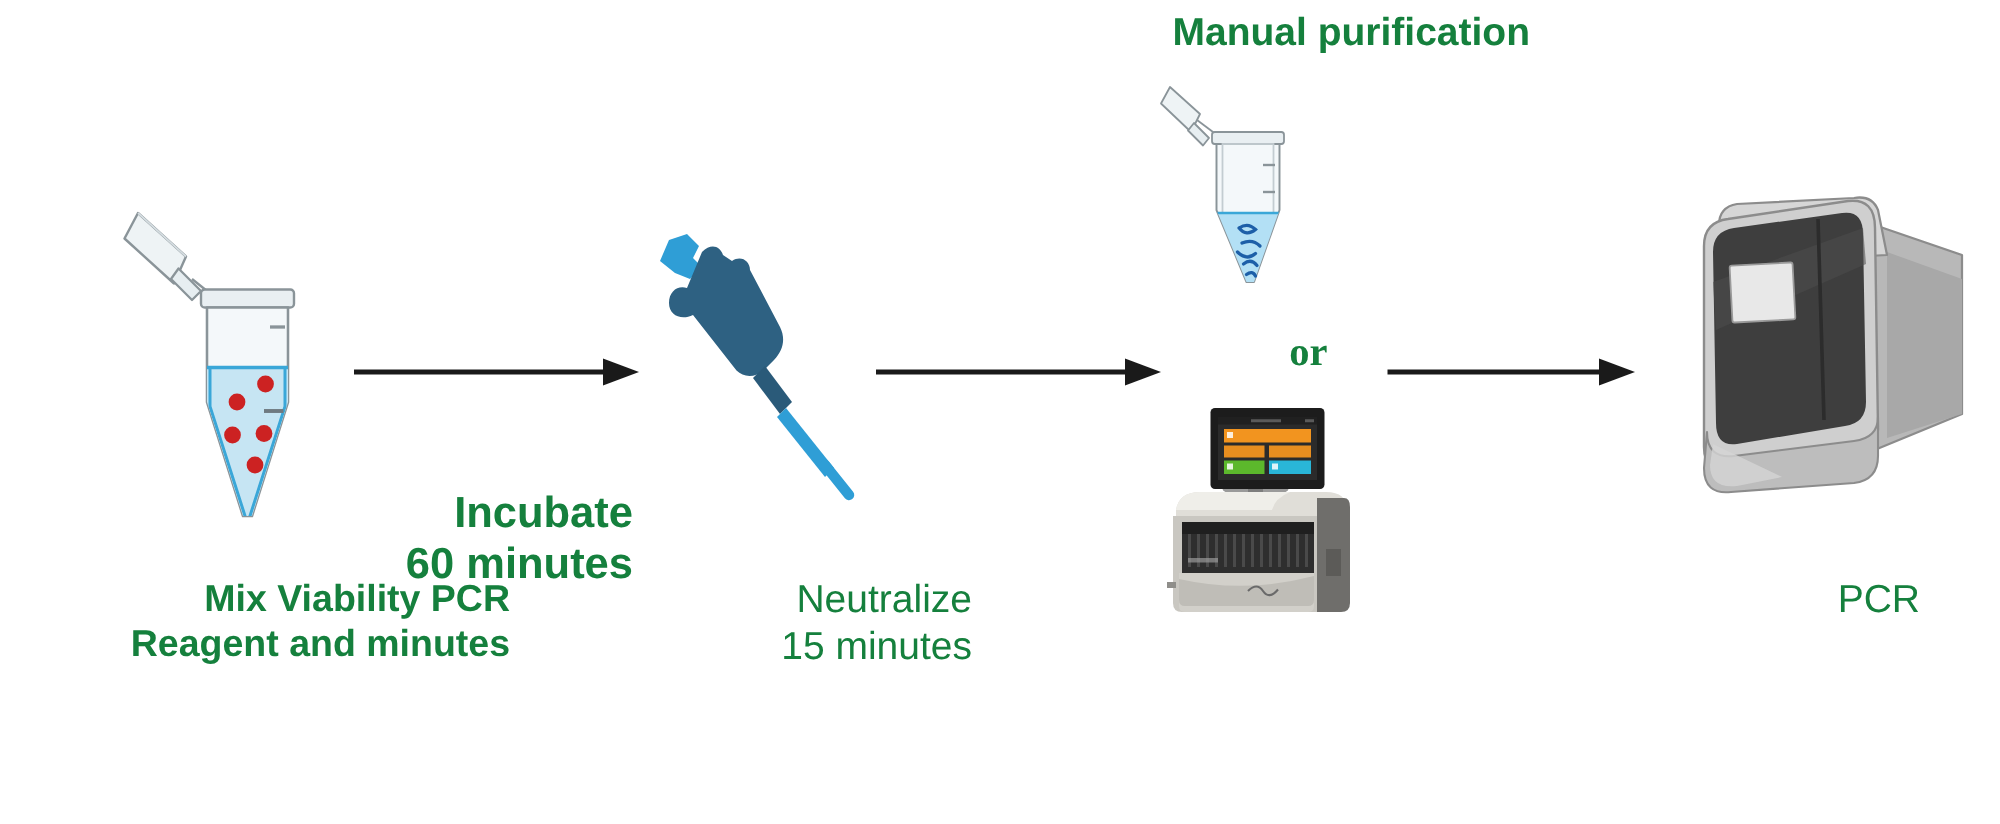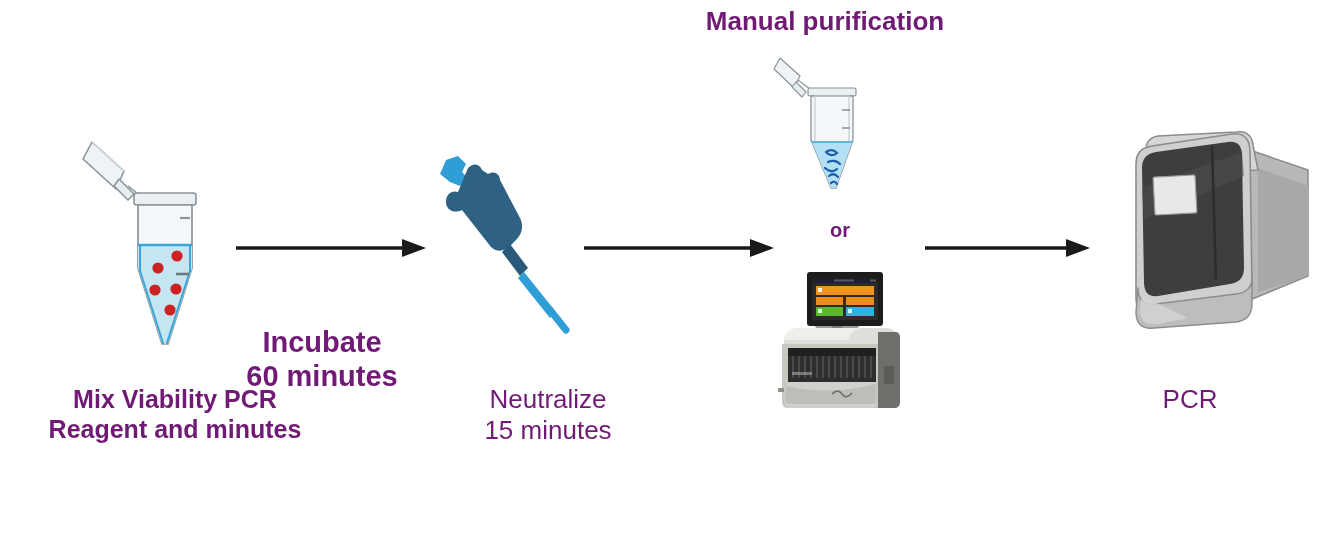--- a/index.html
+++ b/index.html
@@ -12,22 +12,22 @@
   }
   #canvas {
     position: relative;
     width: 1333px;
     height: 549px;
     background: #ffffff;
     overflow: hidden;
   }
   .lbl {
     position: absolute;
-    color: #701a75;
-    text-align: center;
+    color: #15803d;
+    text-align: right;
     line-height: 1.18;
     white-space: pre-line;
     user-select: none;
   }
   .lbl-bold { font-weight: 700; }
   .lbl-reg  { font-weight: 400; }
   .arrow { position: absolute; }
   .art { position: absolute; }
 
   svg { display: block; overflow: visible; }
@@ -150,21 +150,21 @@
       <g stroke="#1d5fa8" stroke-width="2.2" fill="none" stroke-linecap="round">
         <path d="M56 100 q6 -4 11 1 q-6 5 -11 -1"></path>
         <path d="M58 110 q7 -3 12 2"></path>
         <path d="M55 116 q6 6 12 1"></path>
         <path d="M59 124 q5 -4 9 1"></path>
         <path d="M61 131 q4 -3 6 1"></path>
       </g>
     </svg>
   </div>
 
-  <div class="lbl lbl-bold" style="left:795px; top:219px; width:90px; font-size:20px;">or</div>
+  <div class="lbl lbl-bold" style="left:795px; top:219px; width:90px; font-size:27px;font-family:Liberation Serif, serif;">or</div>
 
   <div class="art" style="left:772px; top:262px; width:140px; height:150px;">
     <svg width="140" height="150" viewBox="0 0 140 150">
 
       <ellipse cx="65" cy="64" rx="22" ry="5" fill="#9a9a9a"></ellipse>
       <rect x="60" y="56" width="10" height="10" fill="#7d7d7d"></rect>
 
       <rect x="35" y="10" width="76" height="54" rx="3" fill="#1c1c1c"></rect>
 
       <rect x="40" y="16" width="66" height="42" fill="#2b2b2b"></rect>

